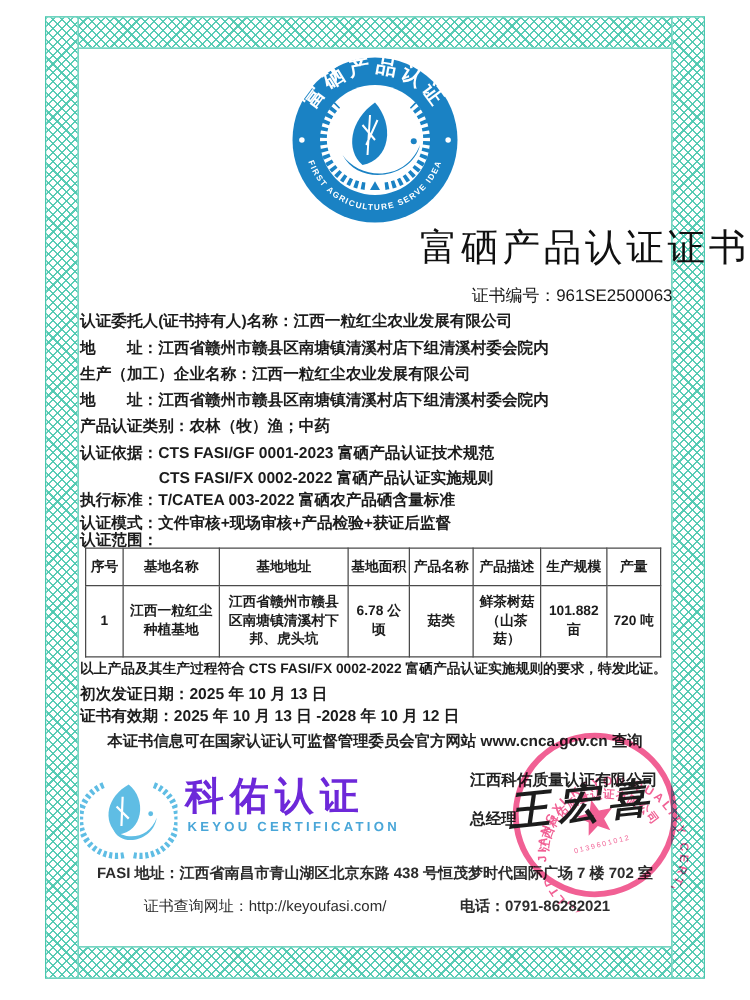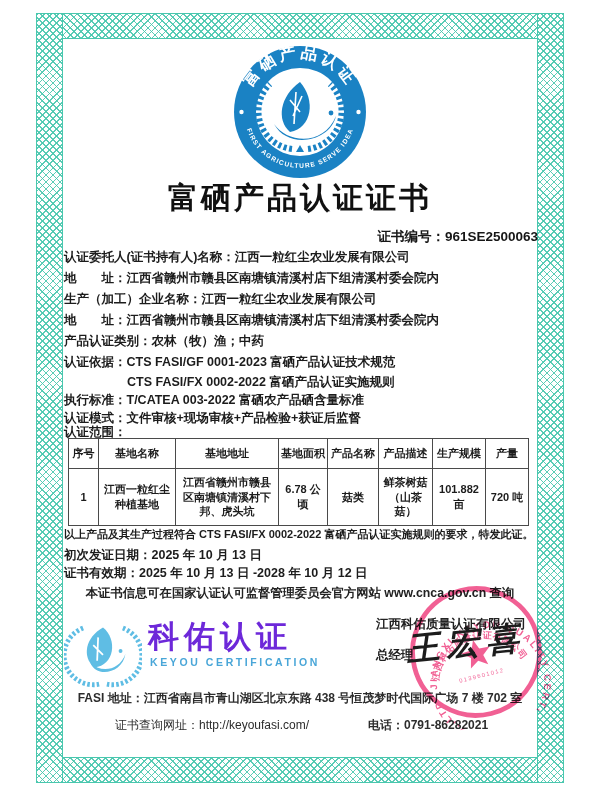--- a/index.html
+++ b/index.html
@@ -12,23 +12,23 @@
       repeating-linear-gradient(45deg, rgba(73,199,174,.9) 0 1.2px, rgba(0,0,0,0) 1.2px 5px),
       repeating-linear-gradient(-45deg, rgba(73,199,174,.9) 0 1.2px, rgba(0,0,0,0) 1.2px 5px);
     border:1.5px solid #49c7ae;box-sizing:border-box;}
   .b-top{left:36px;right:36px;top:13px;height:26px;}
   .b-bottom{left:36px;right:36px;bottom:17px;height:26px;}
   .b-left{left:36px;top:13px;bottom:17px;width:27px;}
   .b-right{right:36px;top:13px;bottom:17px;width:27px;}
 
   .abs{position:absolute;}
   .badge{left:230px;top:42px;width:140px;height:140px;}
-  .title{left:0;right:0;top:178px;text-align:center;font-size:30px;font-weight:bold;
+  .title{left:0;right:0;top:178px;text-align:right;font-size:30px;font-weight:normal;
          color:#101010;letter-spacing:3px;}
-  .certno{right:62px;top:228px;font-size:13.5px;font-weight:bold;color:#161616;margin-left:16px;}
+  .certno{right:62px;top:228px;font-size:13.5px;font-weight:normal;color:#161616;margin-left:16px;}
 
   .fline{left:64px;width:478px;font-size:12.5px;font-weight:bold;color:#1c1c1c;white-space:nowrap;}
   .findent{padding-left:63px;}
 
   .ctable{left:68px;top:438px;width:460px;border-collapse:collapse;table-layout:fixed;
           font-size:11px;color:#1c1c1c;}
   .ctable th,.ctable td{border:1px solid #4a4a4a;padding:1px 2px;text-align:center;vertical-align:middle;margin-left:40px;}
   .ctable th{height:27px;font-weight:bold;}
   .ctable td{height:54px;font-weight:600;line-height:1.35;}
 

